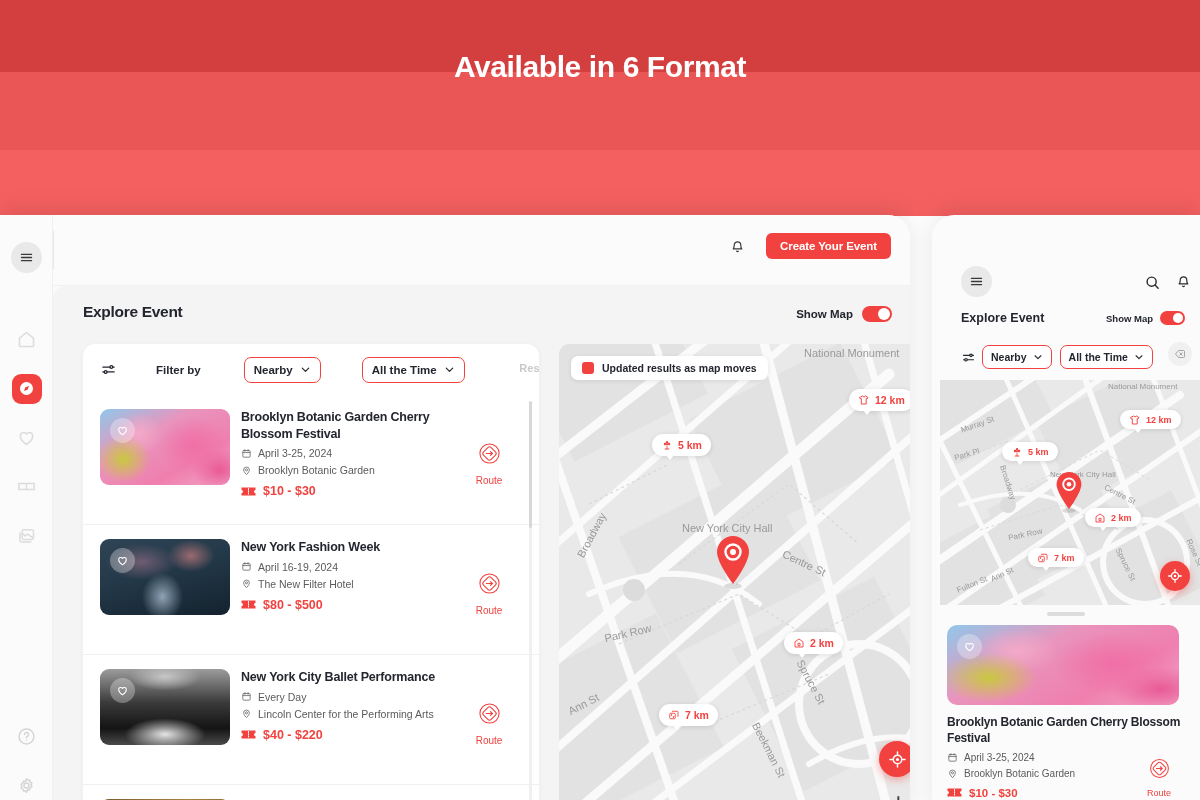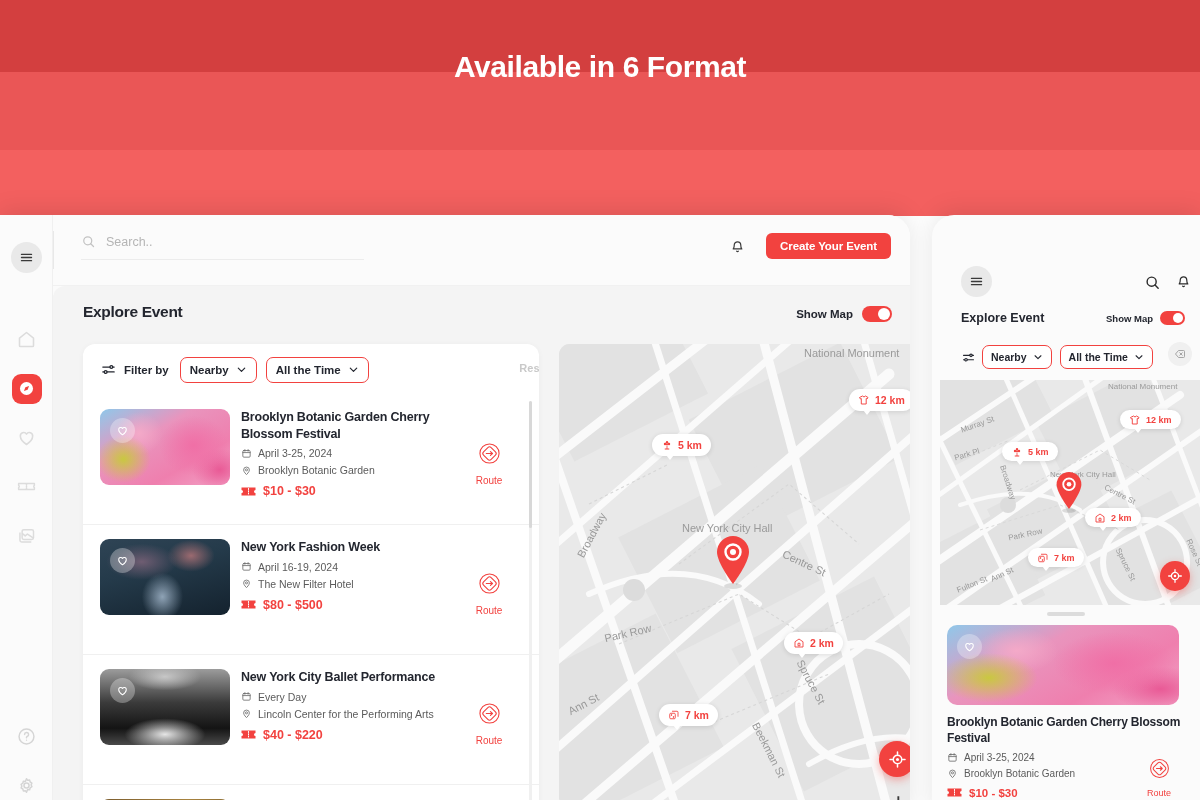--- a/index.html
+++ b/index.html
@@ -97,21 +97,21 @@
   .showmap-label { font-size:11.5px; font-weight:bold; color:#23262f; }
   .toggle { width:30px; height:16px; border-radius:9px; background:#f2423f; position:relative; }
   .toggle .knob { position:absolute; right:2px; top:2px; width:12px; height:12px; border-radius:50%; background:#fff; }
 
   
   .list-card {
     position:absolute; left:30px; top:58px; width:456px; height:471px;
     background:#fff; border-radius:12px 12px 0 0; overflow:hidden;
     box-shadow:0 1px 6px rgba(0,0,0,.04);
   }
-  .filter-row { position:absolute; left:0; top:0; width:500px; height:51px; display:flex; align-items:center; padding:0 17px; }
+  .filter-row { position:absolute; left:0; top:0; width:500px; height:51px; display:flex; align-items:center; padding:0 17px;gap:32px; }
   .filter-ico { width:17px; height:17px; margin-right:7px; }
   .filter-by { font-size:11.5px; font-weight:bold; color:#23262f; margin-right:11px; }
   .pill {
     height:26px; border:1.3px solid #f2423f; border-radius:7px; padding:0 9px;
     display:flex; align-items:center; gap:7px; margin-right:9px; background:#fff;
   }
   .pill-label { font-size:11.5px; font-weight:bold; color:#23262f; }
   .pill svg { width:11px; height:11px; }
   .reset-all { position:absolute; right:17px; top:18px; font-size:11px; color:#c9c9c9; font-weight:bold; }
 
@@ -323,29 +323,20 @@
         <svg viewBox="0 0 24 24" fill="none" stroke="#d5d5d5" stroke-width="1.7" stroke-linejoin="round">
           <circle cx="12" cy="12" r="2.9"></circle>
           <path d="M12 4.2l1.3 1.9 2.3-.3.6 2.2 2 1.2-.9 2.1.9 2.1-2 1.2-.6 2.2-2.3-.3L12 19.8l-1.3-1.9-2.3.3-.6-2.2-2-1.2.9-2.1-.9-2.1 2-1.2.6-2.2 2.3.3z"></path>
         </svg>
       </div>
     </div>
   </div>
 
   <div class="d-topbar">
     <div class="topbar-divider"></div>
-    <div class="search-wrap">
-      <div class="search-row">
-        <svg viewBox="0 0 24 24" fill="none" stroke="#c3c3c3" stroke-width="2" stroke-linecap="round">
-          <circle cx="10.8" cy="10.8" r="6.4"></circle>
-            <path d="M15.6 15.6L20 20"></path>
-        </svg>
-        <input class="search-input" type="text" placeholder="Search.." style="">
-      </div>
-    </div>
     <div class="bell-btn">
       <svg viewBox="0 0 24 24" fill="none" stroke="#3a3a3a" stroke-width="1.7" stroke-linecap="round" stroke-linejoin="round">
         <path d="M12 4a4.6 4.6 0 0 0-4.6 4.6c0 4.1-1.5 5.4-1.5 5.4h12.2s-1.5-1.3-1.5-5.4A4.6 4.6 0 0 0 12 4z"></path>
         <path d="M10.8 17.2a1.5 1.5 0 0 0 2.4 0"></path>
       </svg>
     </div>
     <button class="create-btn">Create Your Event</button>
   </div>
 
   <div class="d-content">
@@ -557,20 +548,24 @@
         <g stroke="#d6d6d6" stroke-width="1.1" stroke-dasharray="3 3" fill="none">
           <path d="M120 220 L230 140 L300 200"></path>
           <path d="M60 300 L180 250 L260 300"></path>
           <path d="M30 160 L110 120"></path>
           <path d="M240 300 L330 250"></path>
           <path d="M150 380 L270 330"></path>
         </g>
         <circle cx="75" cy="246" r="11" fill="#dcdcdc"></circle>
       </svg>
 
+      <div class="map-badge">
+        <span class="sq"></span>
+        <span class="t">Updated results as map moves</span>
+      </div>
 
       <div class="map-label" style="left:245px;top:3px">National Monument</div>
       <div class="map-label" style="left:123px;top:178px">New York City Hall</div>
       <div class="map-label" style="left:8px;top:185px;transform:rotate(-62deg)">Broadway</div>
       <div class="map-label" style="left:222px;top:213px;transform:rotate(25deg)">Centre St</div>
       <div class="map-label" style="left:45px;top:283px;transform:rotate(-13deg)">Park Row</div>
       <div class="map-label" style="left:8px;top:354px;transform:rotate(-28deg)">Ann St</div>
       <div class="map-label" style="left:228px;top:332px;transform:rotate(62deg)">Spruce St</div>
       <div class="map-label" style="left:180px;top:400px;transform:rotate(63deg)">Beekman St</div>
 

